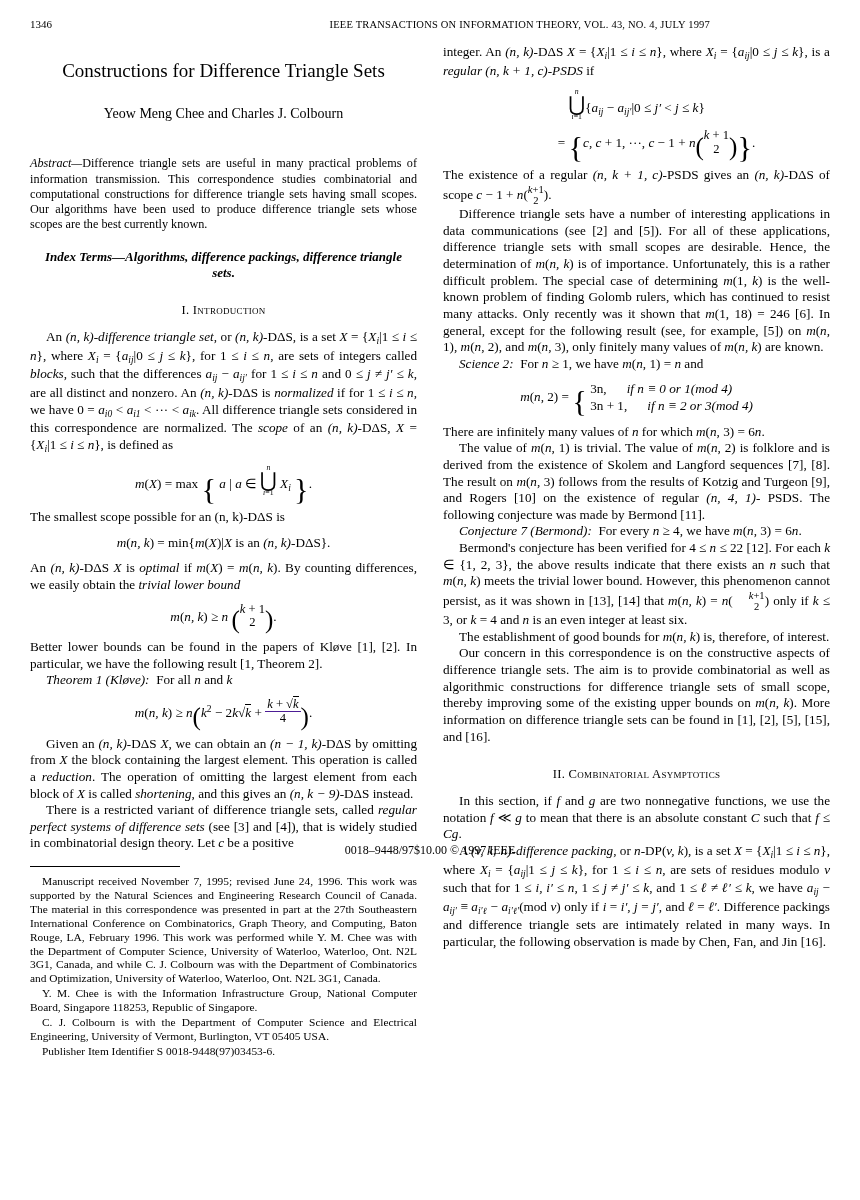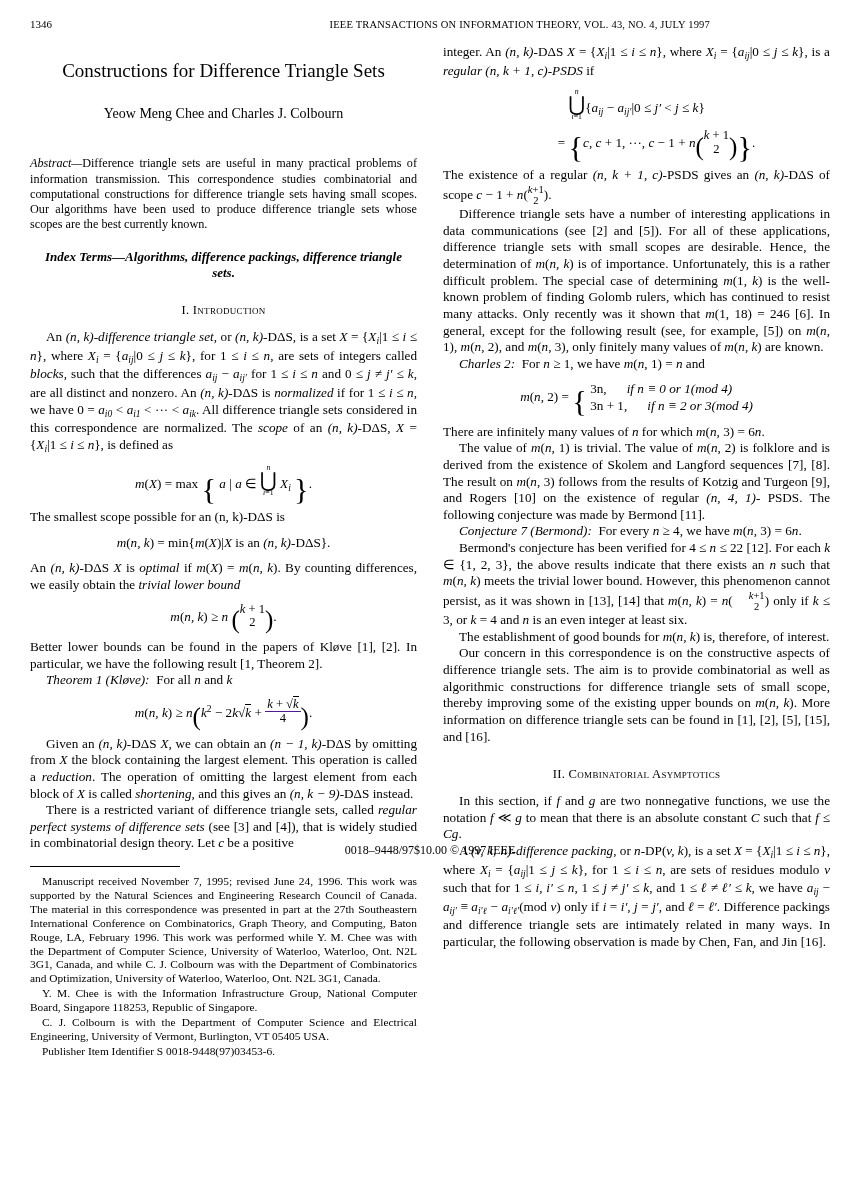--- a/index.html
+++ b/index.html
@@ -306,21 +306,21 @@
         determination of <span class="it">m</span>(<span class="it">n, k</span>) is of importance. Unfortunately, this is a
         rather difficult problem. The special case of determining <span class="it">m</span>(1, <span class="it">k</span>)
         is the well-known problem of finding Golomb rulers, which has
         continued to resist many attacks. Only recently was it shown that
         <span class="it">m</span>(1, 18) = 246 [6]. In general, except for the following result (see,
         for example, [5]) on <span class="it">m</span>(<span class="it">n</span>, 1), <span class="it">m</span>(<span class="it">n</span>, 2), and <span class="it">m</span>(<span class="it">n</span>, 3), only finitely
         many values of <span class="it">m</span>(<span class="it">n, k</span>) are known.
       </p>
 
       <p class="para">
-        <span class="thm-head">Charles 2:</span>
+        <span class="thm-head">Science 2:</span>
         <span>&nbsp;For <span class="it">n</span> ≥ 1, we have <span class="it">m</span>(<span class="it">n</span>, 1) = <span class="it">n</span> and</span>
       </p>
 
       <div class="eq">
         <span class="it">m</span>(<span class="it">n</span>, 2) = <span class="brace-big">{</span>
         <span class="cases">
           <span class="row"><span>3n,</span><span class="cond it">if n ≡ 0 or 1(mod 4)</span></span>
           <span class="row"><span>3n + 1,</span><span class="cond it">if n ≡ 2 or 3(mod 4)</span></span>
         </span>
       </div>

